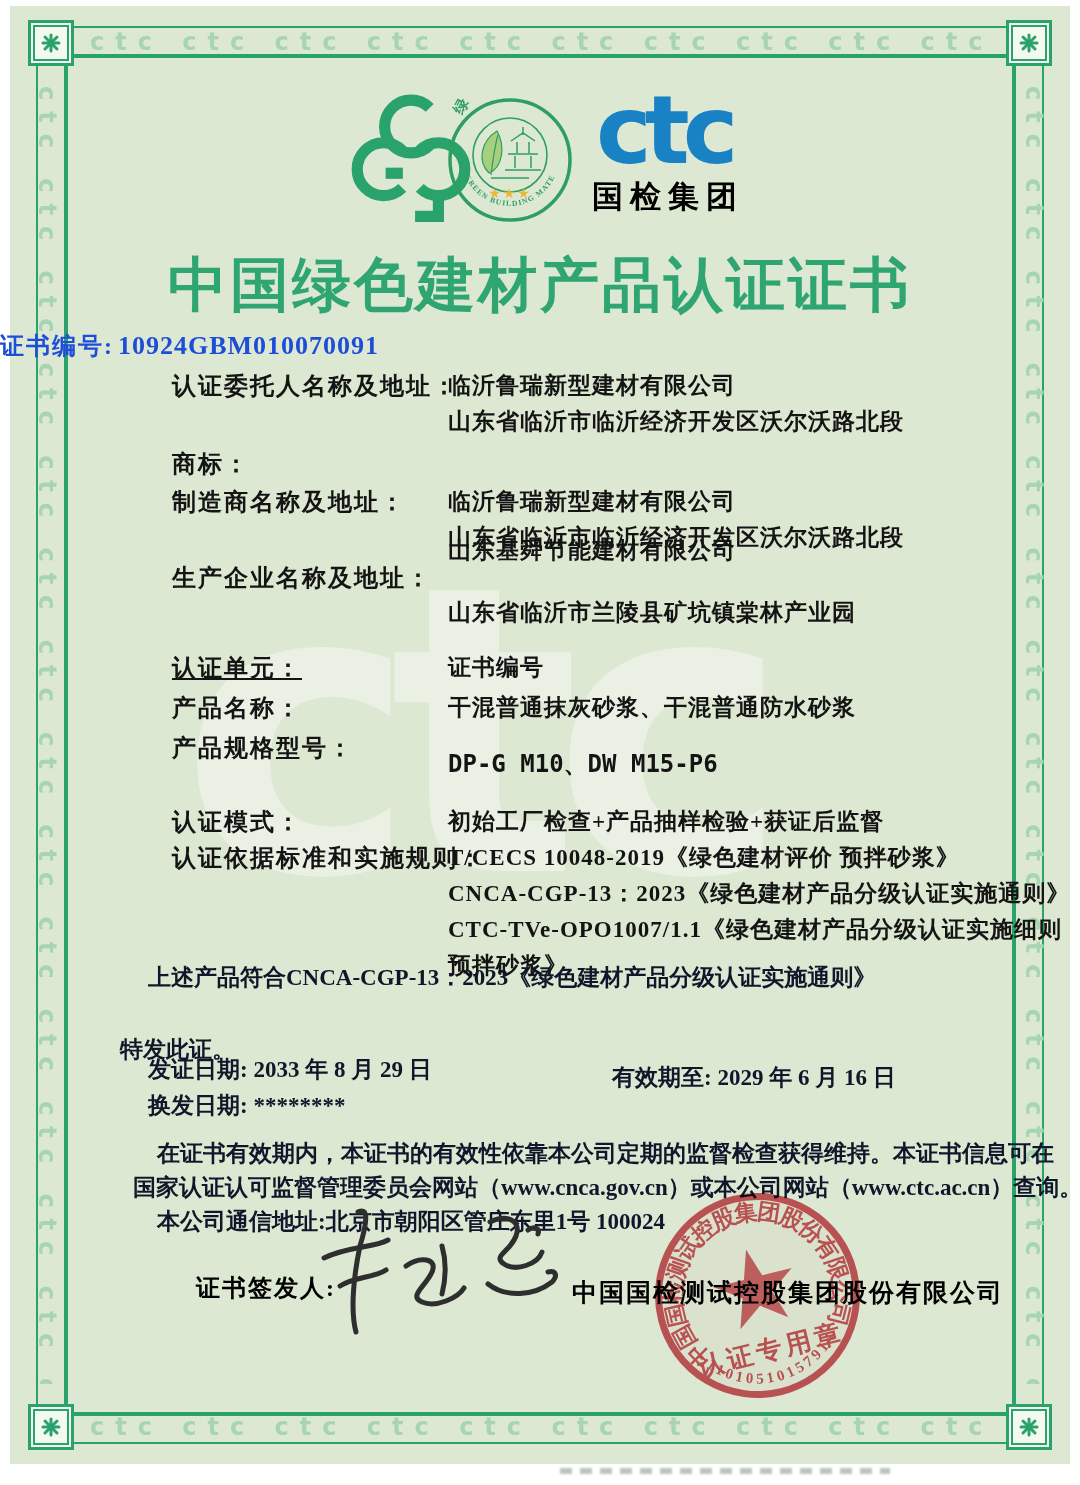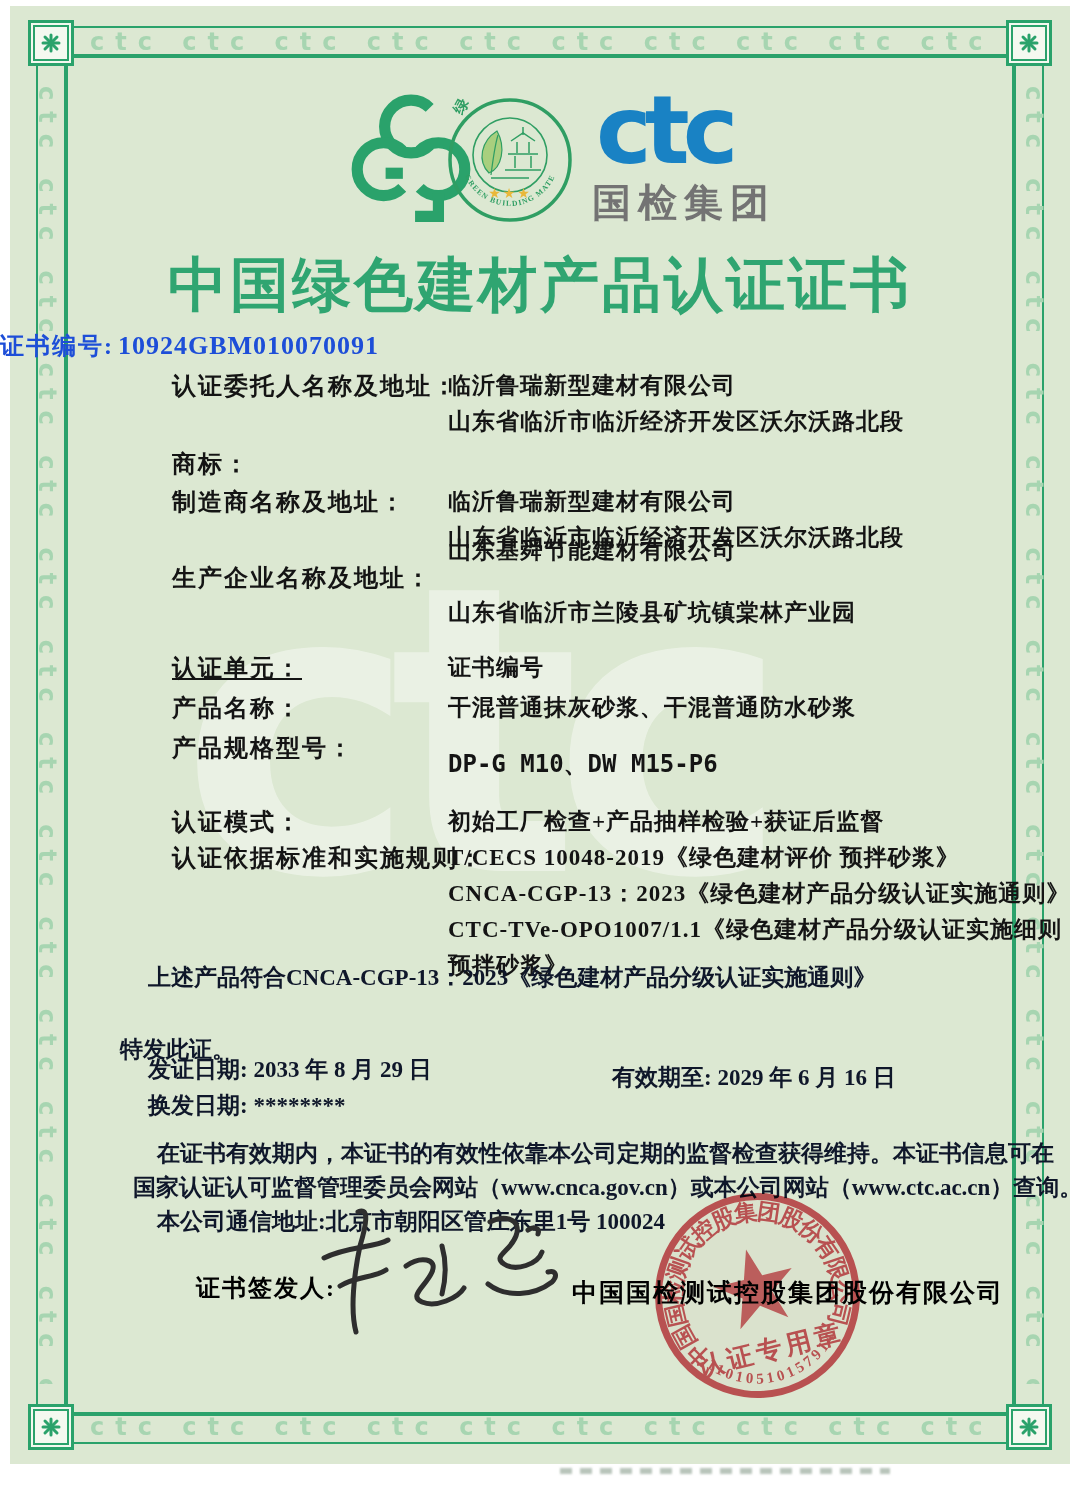--- a/index.html
+++ b/index.html
@@ -25,21 +25,21 @@
   
   .watermark{position:absolute;left:180px;top:500px;font-family:"DejaVu Sans",sans-serif;
              font-weight:900;font-size:400px;letter-spacing:-28px;color:#ffffff;opacity:.42;
              z-index:1;pointer-events:none;}
 
   .z{position:absolute;z-index:2;}
 
   
   .ctc-word{position:absolute;left:596px;top:84px;font-family:"DejaVu Sans",sans-serif;
             font-weight:900;font-size:94px;line-height:1;color:#1982c4;letter-spacing:-7px;}
-  .ctc-sub{position:absolute;left:592px;top:176px;font-weight:700;font-size:39px;color:#737373;
+  .ctc-sub{position:absolute;left:592px;top:176px;font-weight:700;font-size:31px;color:#000000;
            letter-spacing:7px;font-family:"Liberation Sans","DejaVu Sans",sans-serif;}
 
   
   .title{position:absolute;left:0;top:246px;width:1080px;text-align:center;color:#2fa571;
          font-size:59px;font-weight:900;letter-spacing:3px;}
   .certno{position:absolute;left:0;top:330px;width:1080px;text-align:left;color:#1d4ed8;}
   .certno .cl{font-size:24px;font-weight:700;letter-spacing:2px;}
   .certno .cv{font-size:26px;font-weight:700;letter-spacing:1px;}
 
   

